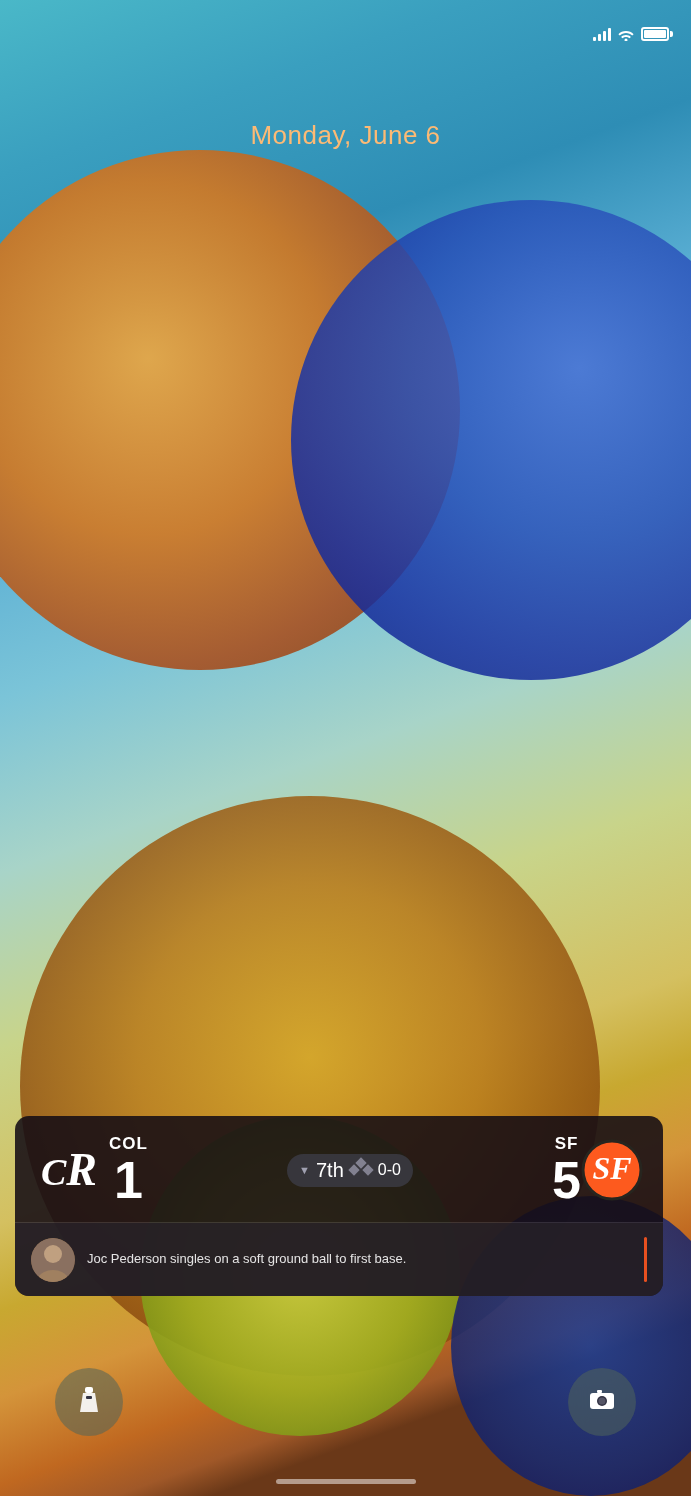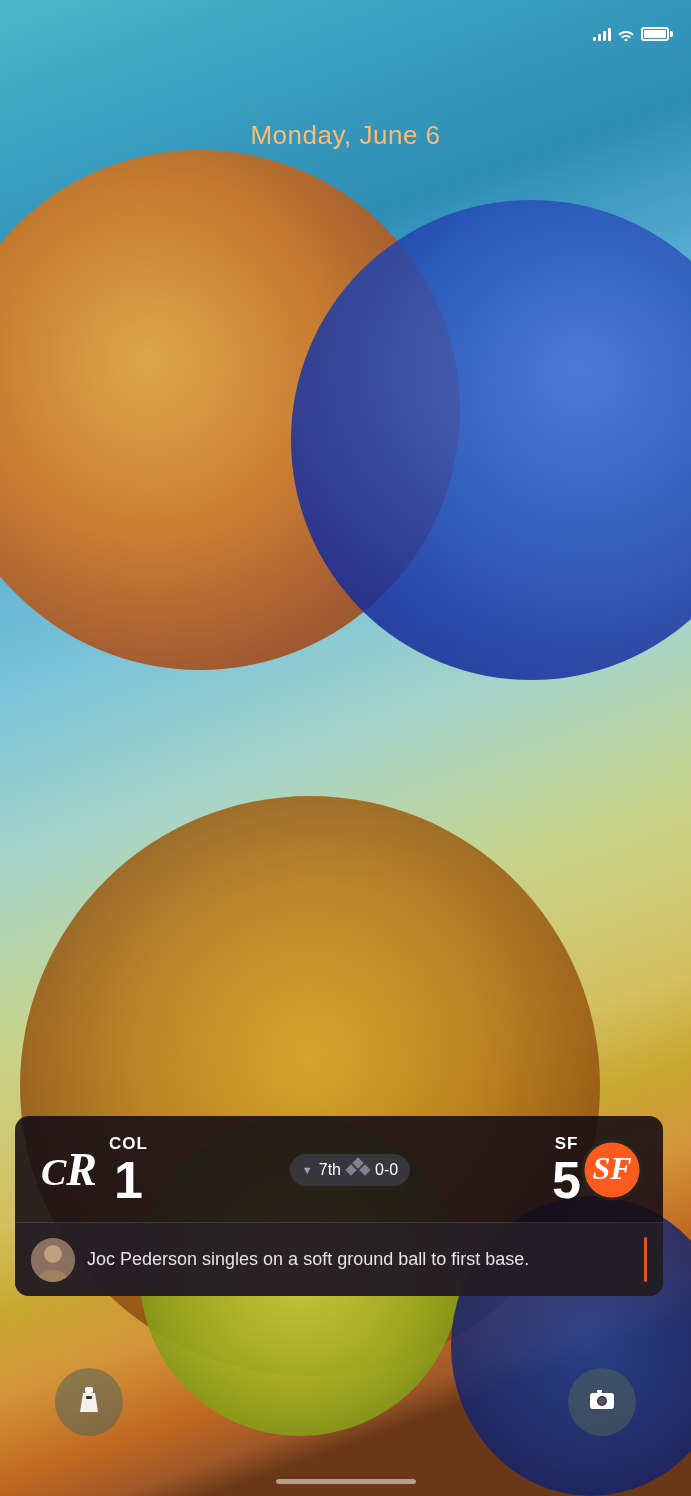--- a/index.html
+++ b/index.html
@@ -255,21 +255,21 @@
       border-radius: 20px;
       padding: 5px 12px;
     }
 
     .inning-arrow {
       color: #a0a0b0;
       font-size: 11px;
     }
 
     .inning-text {
-      font-size: 16px;
+      font-size: 20px;
       font-weight: 500;
       color: white;
     }
 
     .count-text {
       font-size: 16px;
       color: white;
       font-weight: 500;
     }
 
@@ -309,21 +309,21 @@
       background: radial-gradient(circle at 40% 35%, #b0906a 0%, #8a6848 50%, #5a4030 100%);
       flex-shrink: 0;
       display: flex;
       align-items: flex-end;
       justify-content: center;
       overflow: hidden;
     }
 
     .notification-text {
       flex: 1;
-      font-size: 18px;
+      font-size: 13px;
       color: rgba(255,255,255,0.88);
       line-height: 1.4;
     }
 
     .notification-bar {
       width: 3px;
       height: 45px;
       background: #e85020;
       border-radius: 2px;
       flex-shrink: 0;

